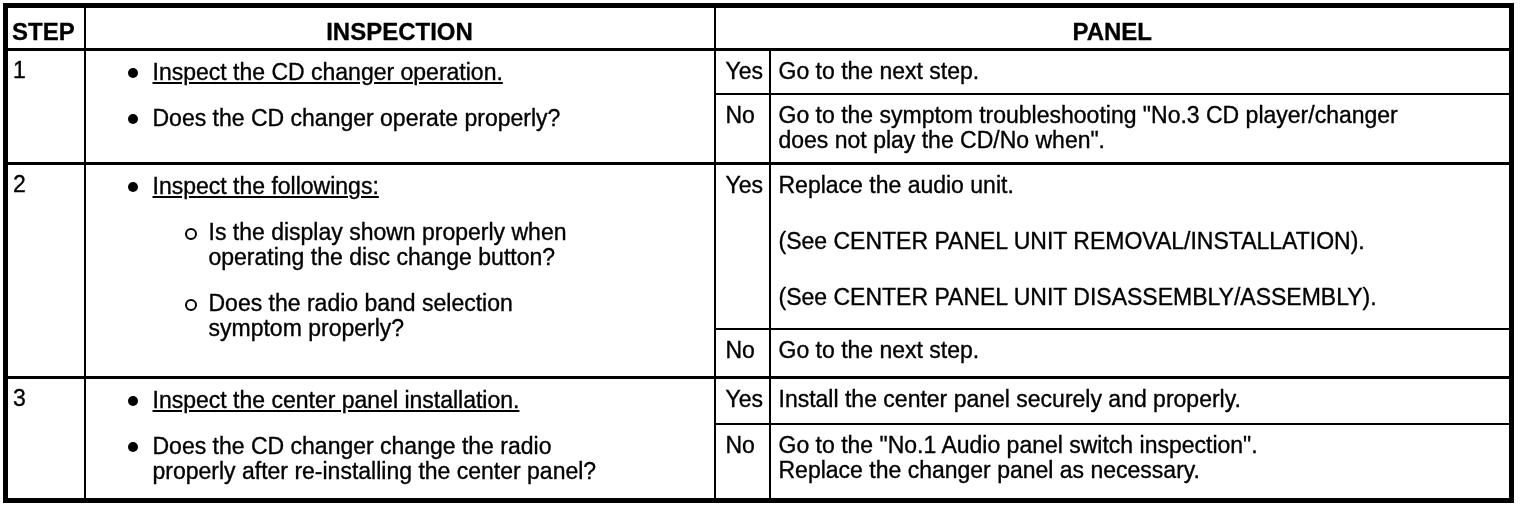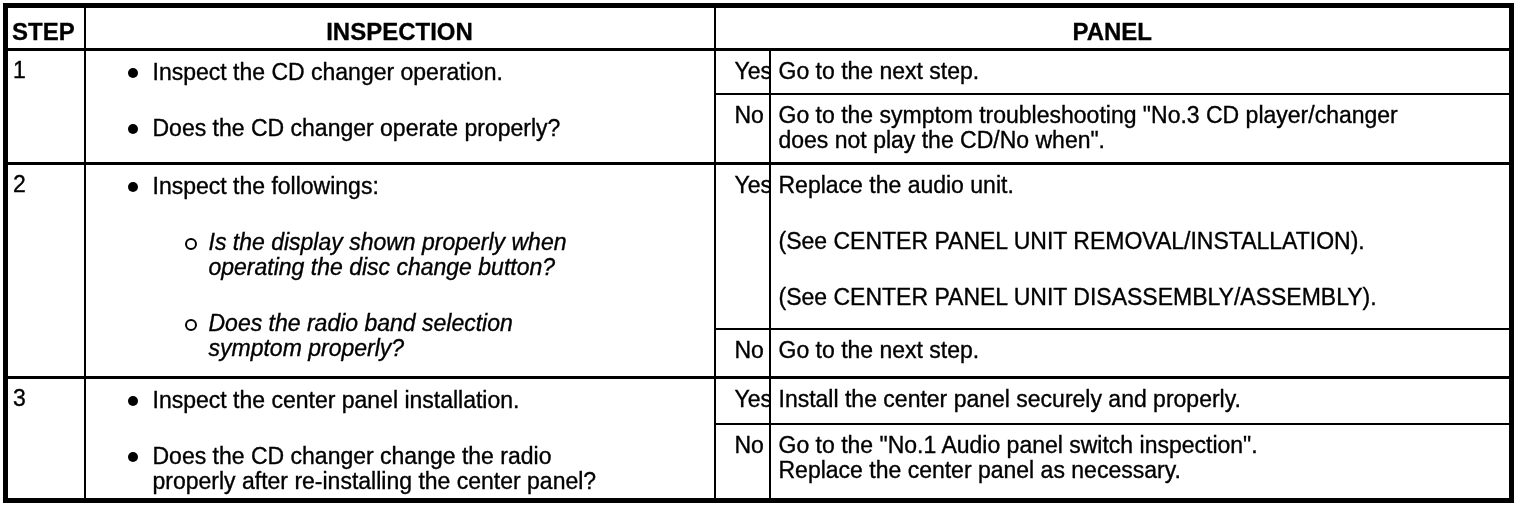--- a/index.html
+++ b/index.html
@@ -54,43 +54,43 @@
   td.step-cell {
     font-size: 23px;
     line-height: 25px;
     padding: 7px 2px 0 5px;
     -webkit-text-stroke: 0.35px #000;
   }
   td.insp-cell { padding: 9px 6px 0 0; }
   .item {
     display: flex;
     align-items: flex-start;
-    margin-top: 31px;
-  }
-  .item:first-child { margin-top: 0; }
+    margin-top: 21px;
+  }
+  .item:first-child { margin-top: 0; text-decoration: underline; }
   .bullet {
     flex: none;
     width: 10px;
     height: 10px;
     background: #000;
     border-radius: 50%;
     margin: 8px 0 0 42px;
   }
   .item.sub .bullet {
     background: none;
     border: 2.5px solid #000;
     width: 8px;
     height: 8px;
     margin-left: 99px;
   }
   .item .text { margin-left: 15px; }
-  .item.sub .text { margin-left: 12px; font-style: italic; }
+  .item.sub .text { margin-left: 12px; }
 
   td.yn-cell {
-    padding: 8px 2px 0 19px;
+    padding: 8px 2px 0 10px;
     font-size: 23px;
     line-height: 25px;
     margin-left: 19px;
     -webkit-text-stroke: 0.35px #000;
   }
   td.action-cell { padding: 8px 6px 0 8px; margin-left: 27px; }
   .para { margin-top: 31px; }
   .para:first-child { margin-top: 0; }
 
   tr.h-hdr  { height: 44px; }
@@ -221,19 +221,19 @@
         <div class="para">
           <div>Install the center panel securely and properly.</div>
         </div>
       </td>
     </tr>
     <tr class="h-r3n">
       <td class="yn-cell">No</td>
       <td class="action-cell txt">
         <div class="para">
           <div>Go to the "No.1 Audio panel switch inspection".</div>
-          <div>Replace the center panel as necessary.</div>
+          <div>Replace the changer panel as necessary.</div>
         </div>
       </td>
     </tr>
 
   </tbody>
 </table>
 
 </body></html>

